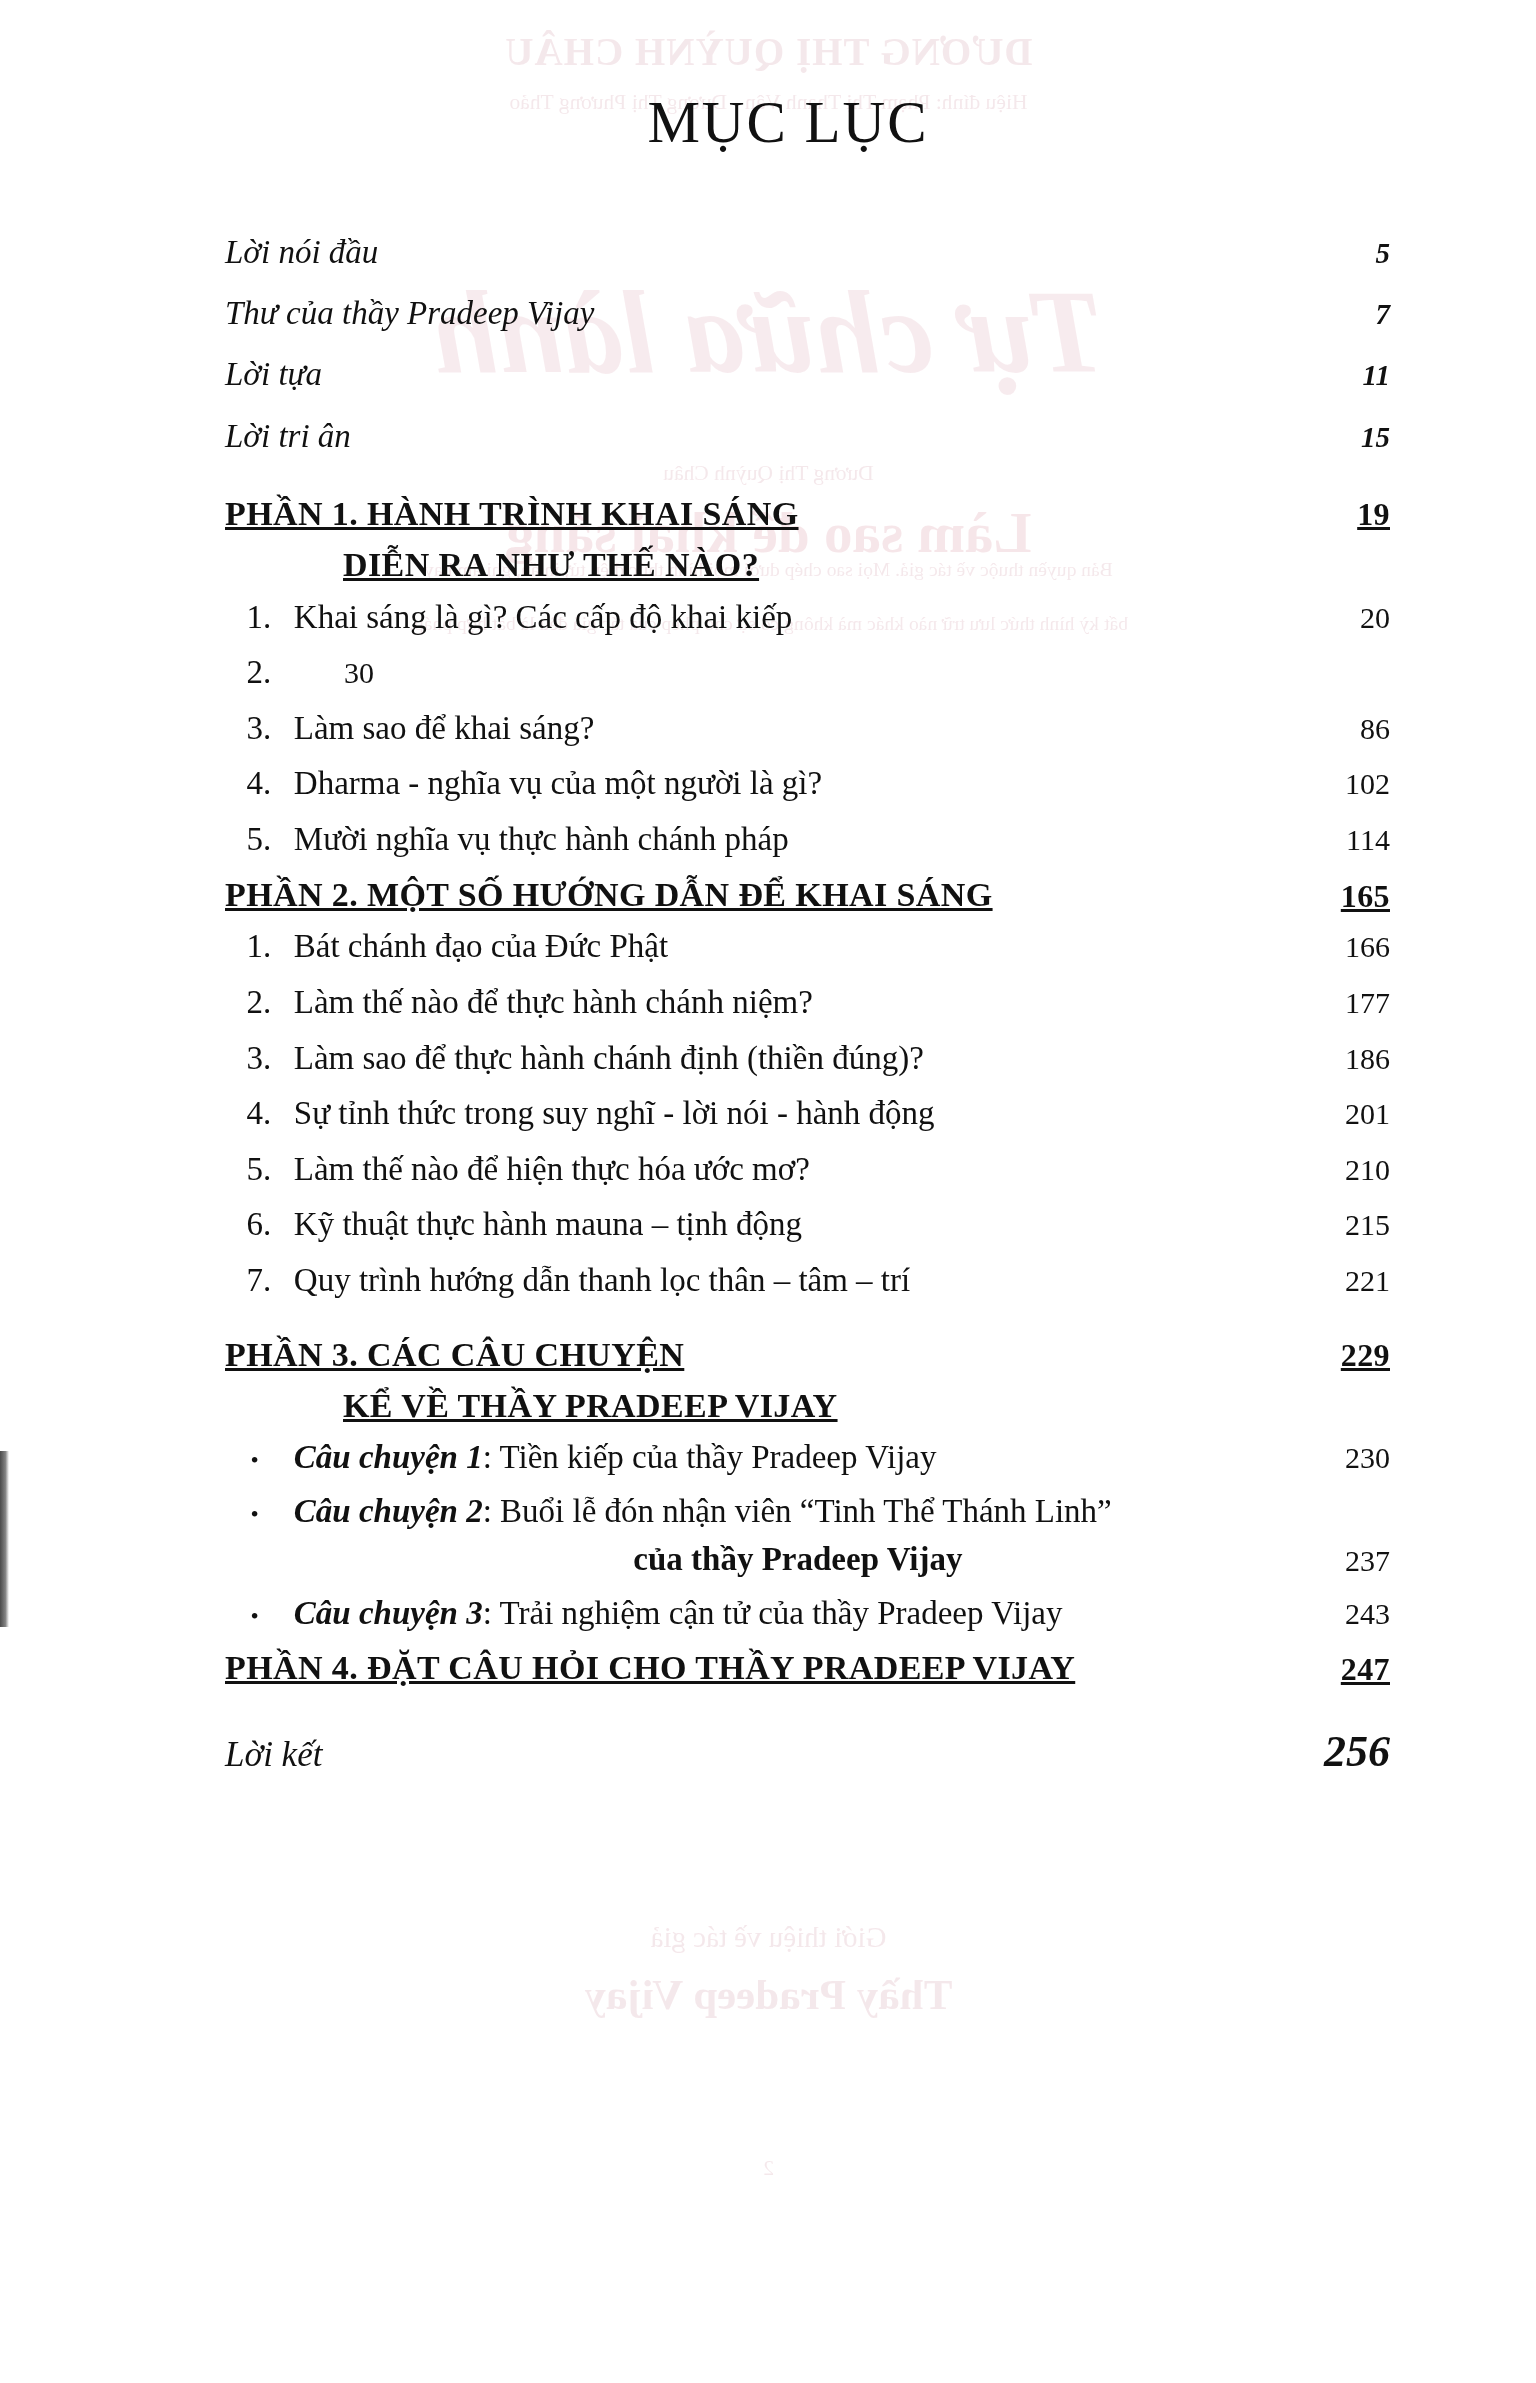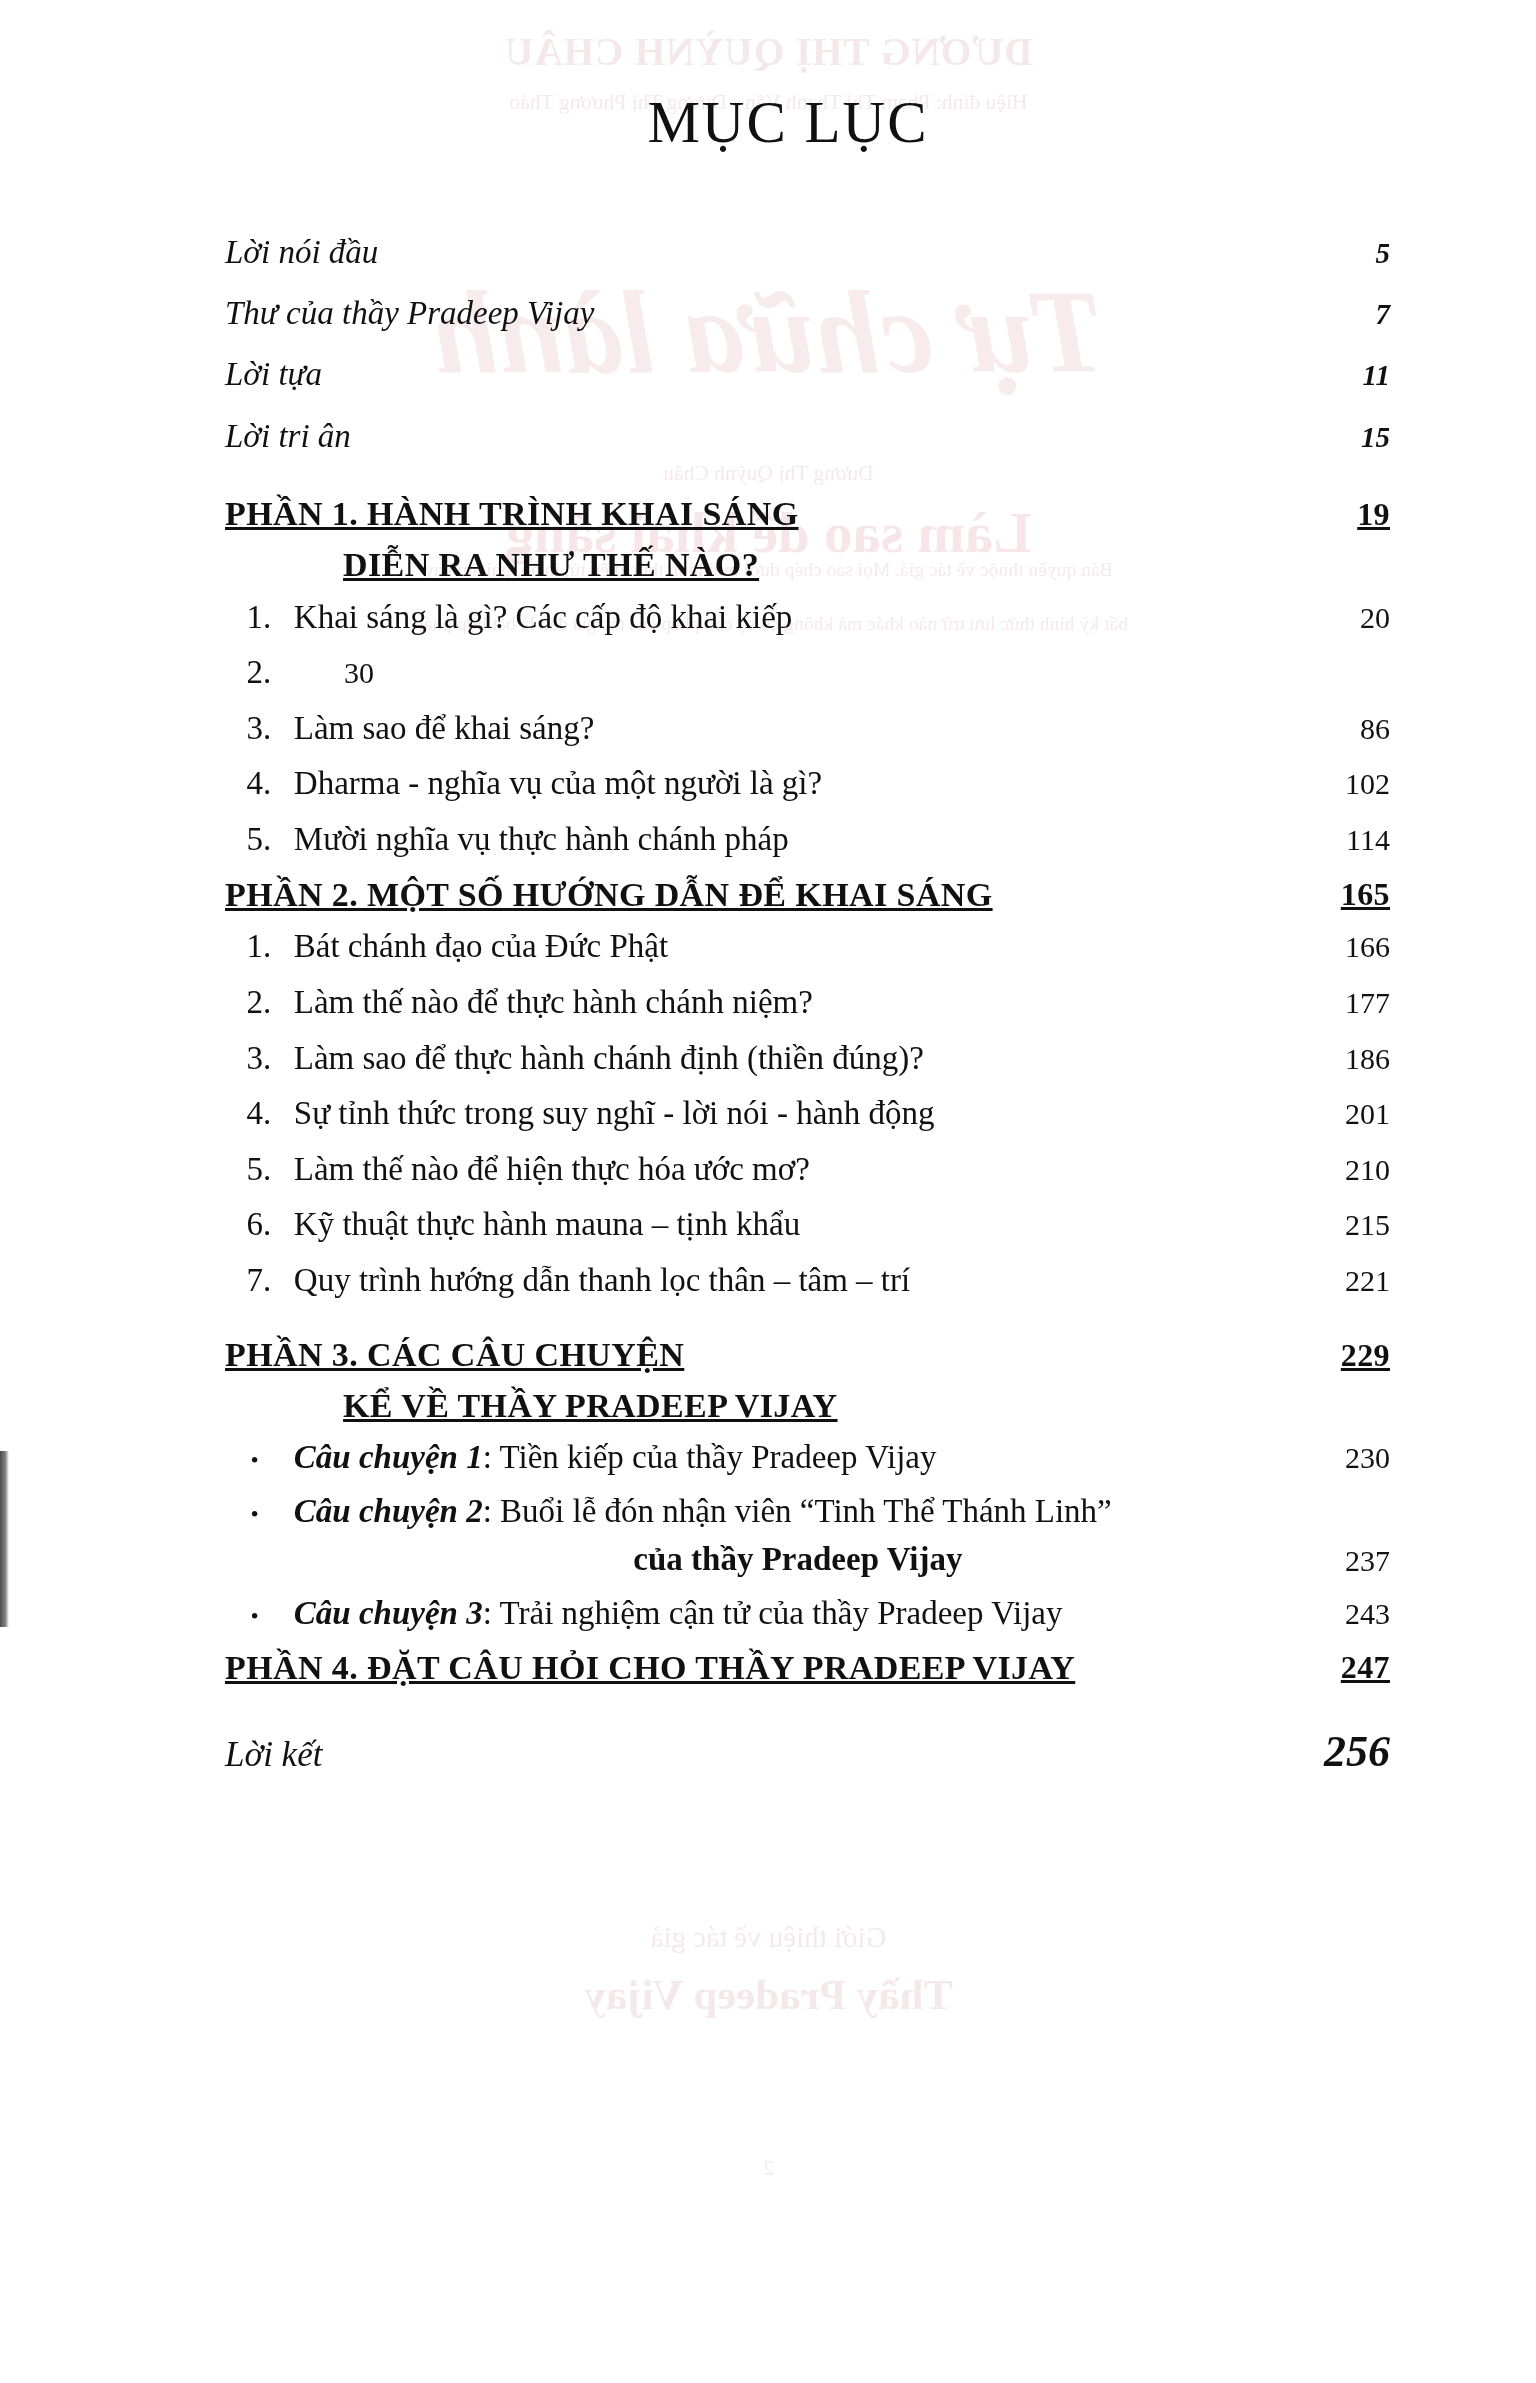--- a/index.html
+++ b/index.html
@@ -98,21 +98,21 @@
     font-size: 34px;
     letter-spacing: 0.4px;
     margin-top: 29px;
     margin-bottom: 7.8px;
     text-decoration: underline;
   }
   .part .head-wrap { flex: 1; }
   .part .l1 { display: block; }
   .part .l2 { display: block; margin-top: 17.6px; padding-left: 118px; }
   .part .pg { font-weight: bold; font-size: 32px; width: 88px; text-align: right; }
-  .part.single { align-items: flex-start; margin-top: 10px; }
+  .part.single { align-items: flex-end; margin-top: 10px; }
 
   
   .item {
     padding: 10.8px 0 11.8px 0;
     font-size: 33px;
   }
   .item .num { width: 61px; flex: none; padding-left: 21.6px; box-sizing: border-box; }
   .item .lbl { flex: 1; padding-left: 7.8px; }
   .item .pg  { width: 88px; text-align: right; font-size: 30px; }
 
@@ -237,21 +237,21 @@
       <span class="lbl">Sự tỉnh thức trong suy nghĩ - lời nói - hành động</span>
       <span class="pg">201</span>
     </div>
     <div class="row item">
       <span class="num">5.</span>
       <span class="lbl">Làm thế nào để hiện thực hóa ước mơ?</span>
       <span class="pg">210</span>
     </div>
     <div class="row item">
       <span class="num">6.</span>
-      <span class="lbl">Kỹ thuật thực hành mauna – tịnh khẩu</span>
+      <span class="lbl">Kỹ thuật thực hành mauna – tịnh động</span>
       <span class="pg">215</span>
     </div>
     <div class="row item">
       <span class="num">7.</span>
       <span class="lbl">Quy trình hướng dẫn thanh lọc thân – tâm – trí</span>
       <span class="pg">221</span>
     </div>
 
     <div class="row part">
       <span class="head-wrap">

